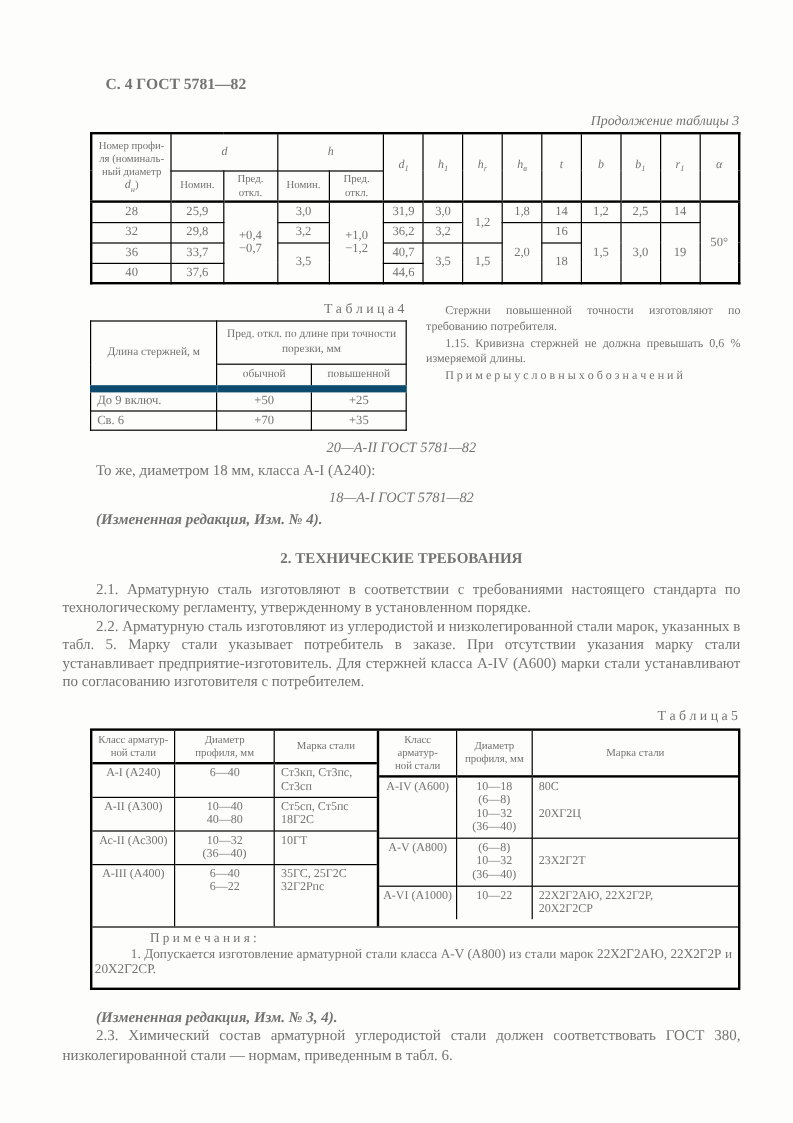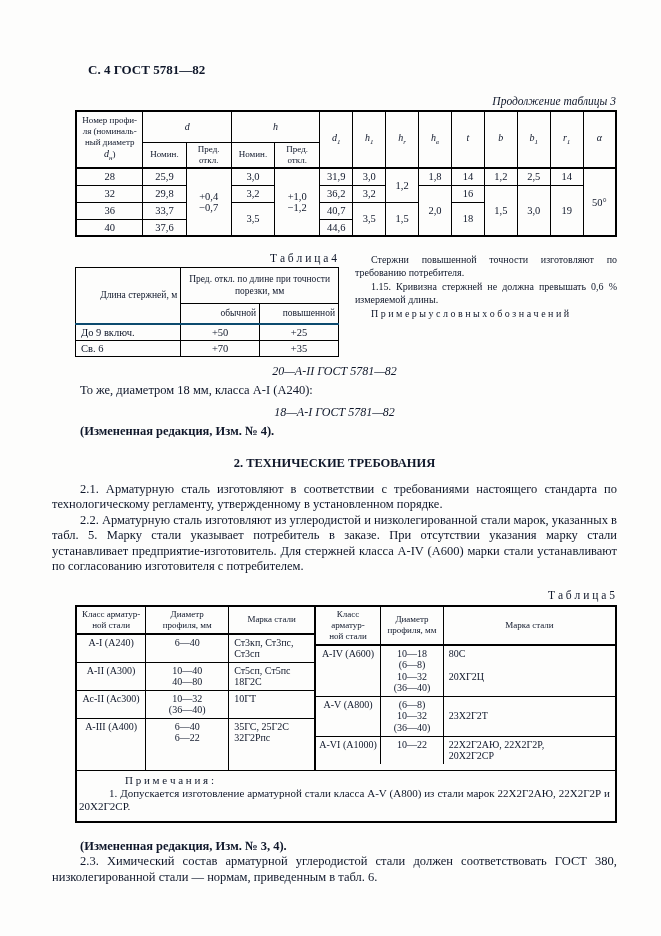--- a/index.html
+++ b/index.html
@@ -1,44 +1,44 @@
 <!DOCTYPE html>
 <html><head>
 <meta charset="utf-8">
 <style>
   html,body{margin:0;padding:0;background:#e8e8e8;}
   .page{width:661px;height:936px;background:#fdfdfc;position:relative;overflow:hidden;
-        font-family:"Liberation Serif","DejaVu Serif",serif;color:#0f172a;}
+        font-family:"Liberation Serif","DejaVu Serif",serif;color:#737373;}
   .content{position:absolute;left:52px;top:55px;width:565px;}
   .doc-header{font-weight:bold;font-size:13px;margin:7px 0 0 36px;}
   .cap-italic{font-style:italic;font-size:11.5px;text-align:right;margin:17px 1px 3px 0;}
   
   table.t3{border-collapse:collapse;table-layout:fixed;width:542px;margin-left:23px;border:2.5px solid #000;}
   .t3 td{border:1.5px solid #000;text-align:center;vertical-align:middle;font-size:10.5px;padding:1px 2px;}
   .t3 td.hd{font-size:9px;line-height:11px;}
   .t3 .bb{border-bottom:2.5px solid #000;}
   .t3 tr.body{height:17px;}
   .sym{font-style:italic;font-size:10px;}
   .t3 sub, .t5h sub{font-size:7px;font-style:italic;}
   .pre{white-space:pre-line;}
   
   .cols{display:flex;margin-top:15px;font-family:Liberation Serif, serif;}
   .leftcol{margin-left:23px;width:264px;flex:none;}
   .cap-sp{font-size:11.5px;text-align:right;margin:0 2px 3px 0;}
   table.t4{border-collapse:collapse;width:264px;border:1.5px solid #000;table-layout:fixed;}
   .t4 td{border:1.5px solid #000;font-size:10.5px;text-align:center;vertical-align:middle;padding:2px 3px;}
   .t4 td.hd{font-size:9.5px;line-height:11.5px;}
-  .t4 .bb{border-bottom:2px solid #0c4a6e;text-align:right;}
+  .t4 .bb{border-bottom:6px solid #0c4a6e;}
   .t4 td.lft{text-align:left;padding-left:5px;}
   .rightcol{width:262px;margin-left:16px;font-size:10px;line-height:13.4px;text-align:justify;padding-top:1px;}
   .rightcol p{margin:0;text-indent:16px;}
   
   .desig{text-align:center;font-style:italic;font-size:12px;margin:7px 0 4px 0;}
   .para{font-size:12.5px;line-height:15.5px;text-align:justify;margin:0;text-indent:28px;}
-  .bold{font-weight:bold;}
+  .bold{font-weight:bold;font-style:italic;}
   .sec-title{text-align:center;font-weight:bold;font-size:12.5px;margin:16px 0 11px 0;}
   
   .t5box{margin-left:23px;width:542px;border:2px solid #000;box-sizing:border-box;margin-top:4px;}
   .t5flex{display:flex;}
   .t5L{width:237px;flex:none;border-right:2.5px solid #000;}
   .t5R{flex:1;}
   table.t5{border-collapse:collapse;width:100%;height:142px;table-layout:fixed;border-style:hidden;}
   .t5 td{font-size:10px;line-height:11.5px;text-align:center;vertical-align:top;padding:2px 3px;border:1.2px solid #000;}
   .t5 td.hd{font-size:9px;line-height:11px;vertical-align:middle;border-bottom:2px solid #000;}
   .t5 td.mark{text-align:left;padding-left:5px;}

